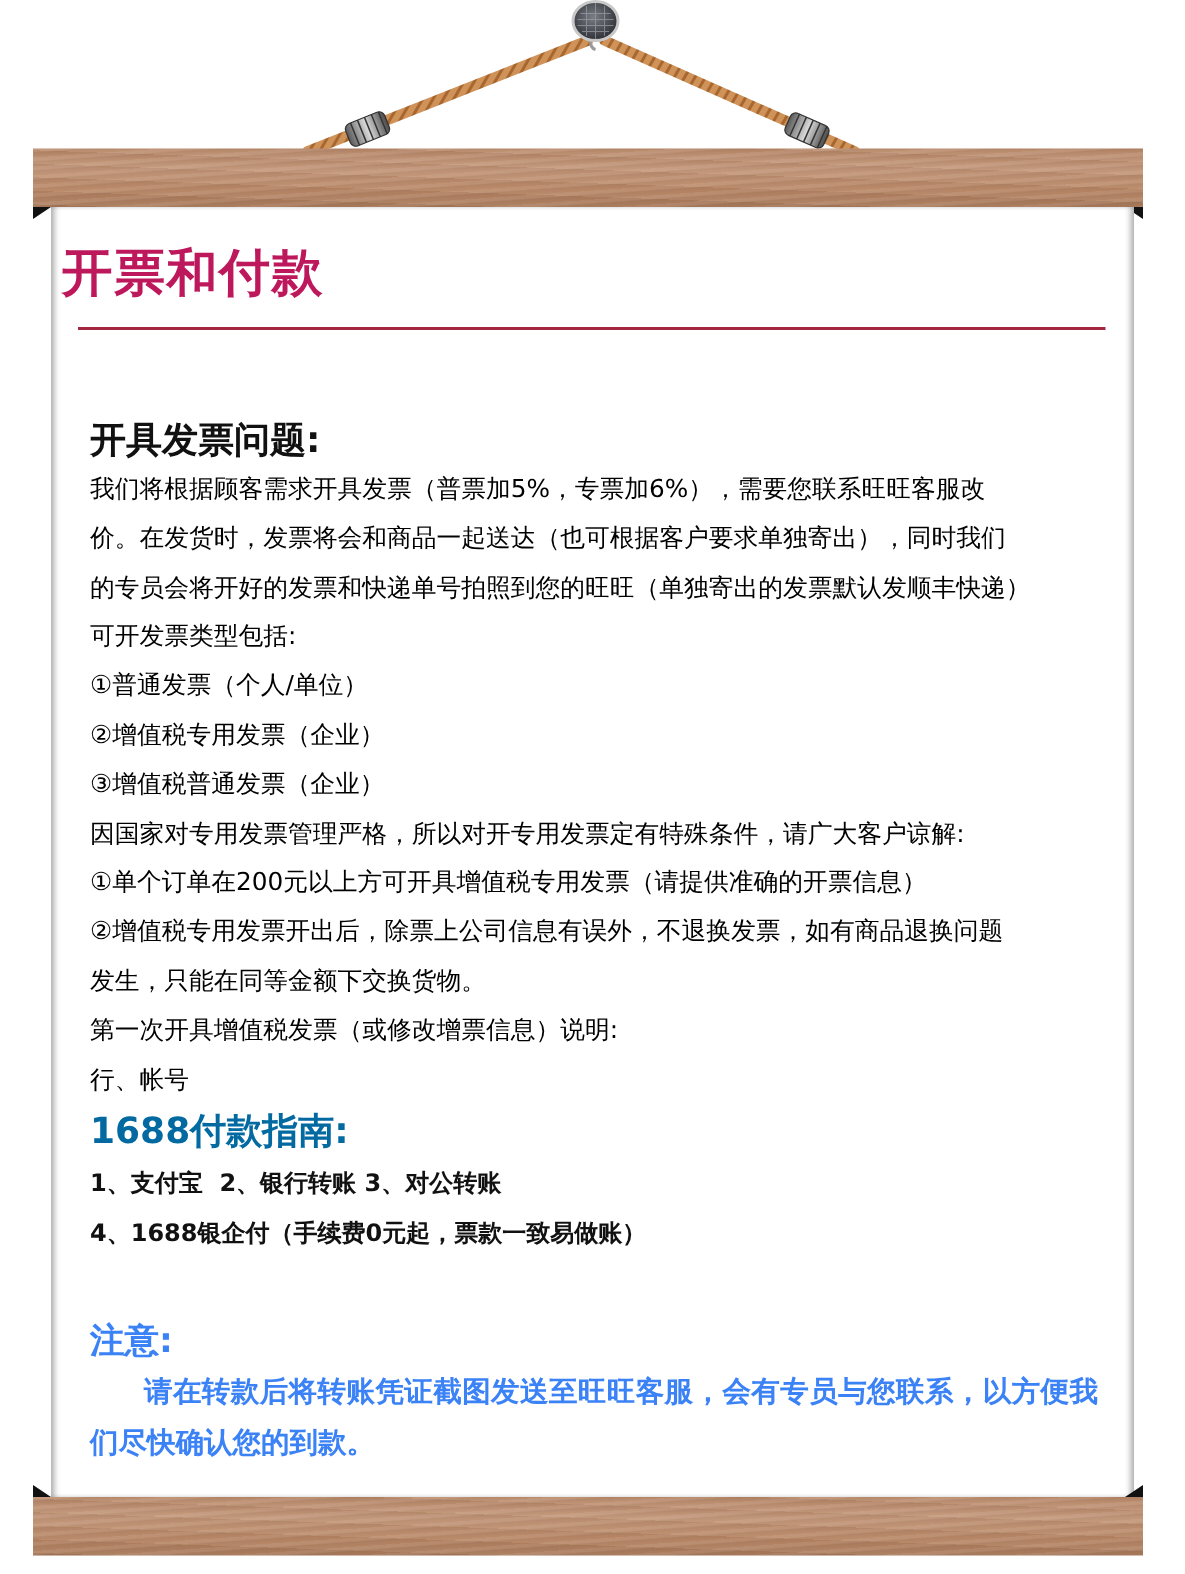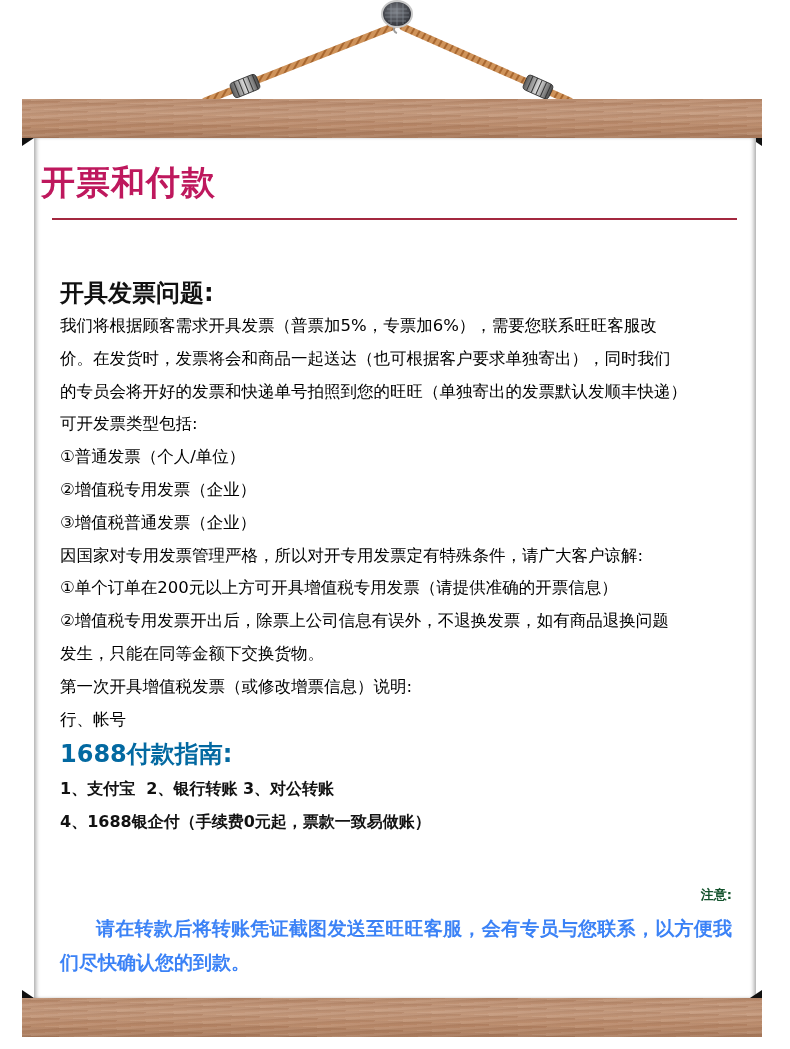--- a/index.html
+++ b/index.html
@@ -31,21 +31,21 @@
       position: absolute; left: 41px; top: 160px; font-size: 34px; font-weight: bold; color: #be185d;
       letter-spacing: 1px; line-height: 44px; margin: 0;
     }
     .divider { position: absolute; left: 52px; top: 218px; width: 685px; height: 2px; background: #a3283f; }
 
     .content { position: absolute; left: 60px; top: 240px; width: 672px; margin-top: 36px; }
     .h2 { font-size: 24px; font-weight: bold; color: #111; line-height: 34px; margin: 0; }
     .p { font-size: 16.5px; line-height: 32.8px; color: #000000; margin: 0; white-space: nowrap; }
     .pay-h { font-size: 24px; font-weight: bold; color: #0369a1; line-height: 36px; margin: 0; margin-top: 0px; }
     .pay-line { font-size: 16px; font-weight: bold; color: #111; line-height: 33px; margin: 0; }
-    .note-label { font-size: 13px; font-weight: bold; color: #14532d; line-height: 33px; margin: 0; margin-top: 40px; text-align: right; }
+    .note-label { font-size: 23px; font-weight: bold; color: #3b82f6; line-height: 33px; margin: 0; margin-top: 40px; }
     .note-text { font-size: 19px; font-weight: bold; color: #3b82f6; line-height: 34px; margin: 0; text-indent: 36px; text-align: justify; }
   </style>
 </head>
 <body>
 
 <svg class="hanger" viewBox="0 0 790 105" xmlns="http://www.w3.org/2000/svg">
   <defs>
     <pattern id="ropeTwist" width="6" height="6" patternUnits="userSpaceOnUse" patternTransform="rotate(30)">
       <rect width="6" height="6" fill="#cf935a"></rect>
       <rect width="2" height="6" fill="#a8672f"></rect>

